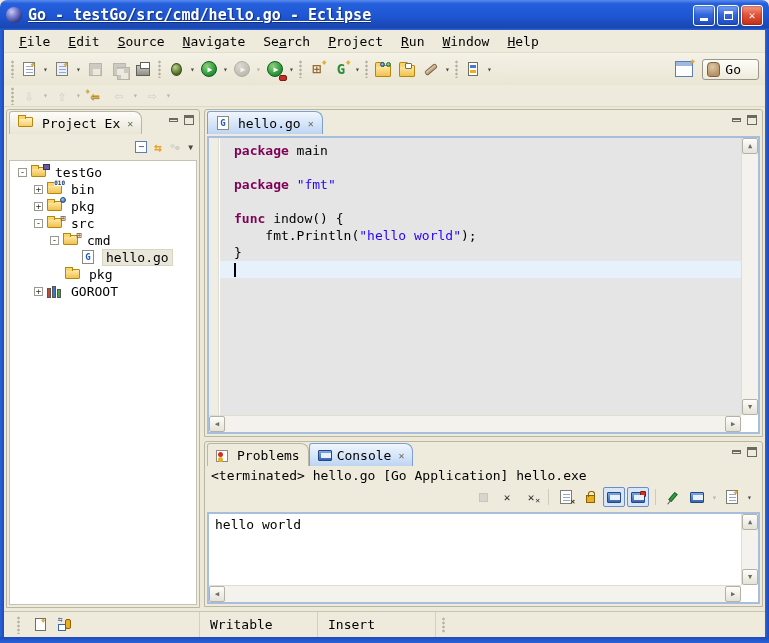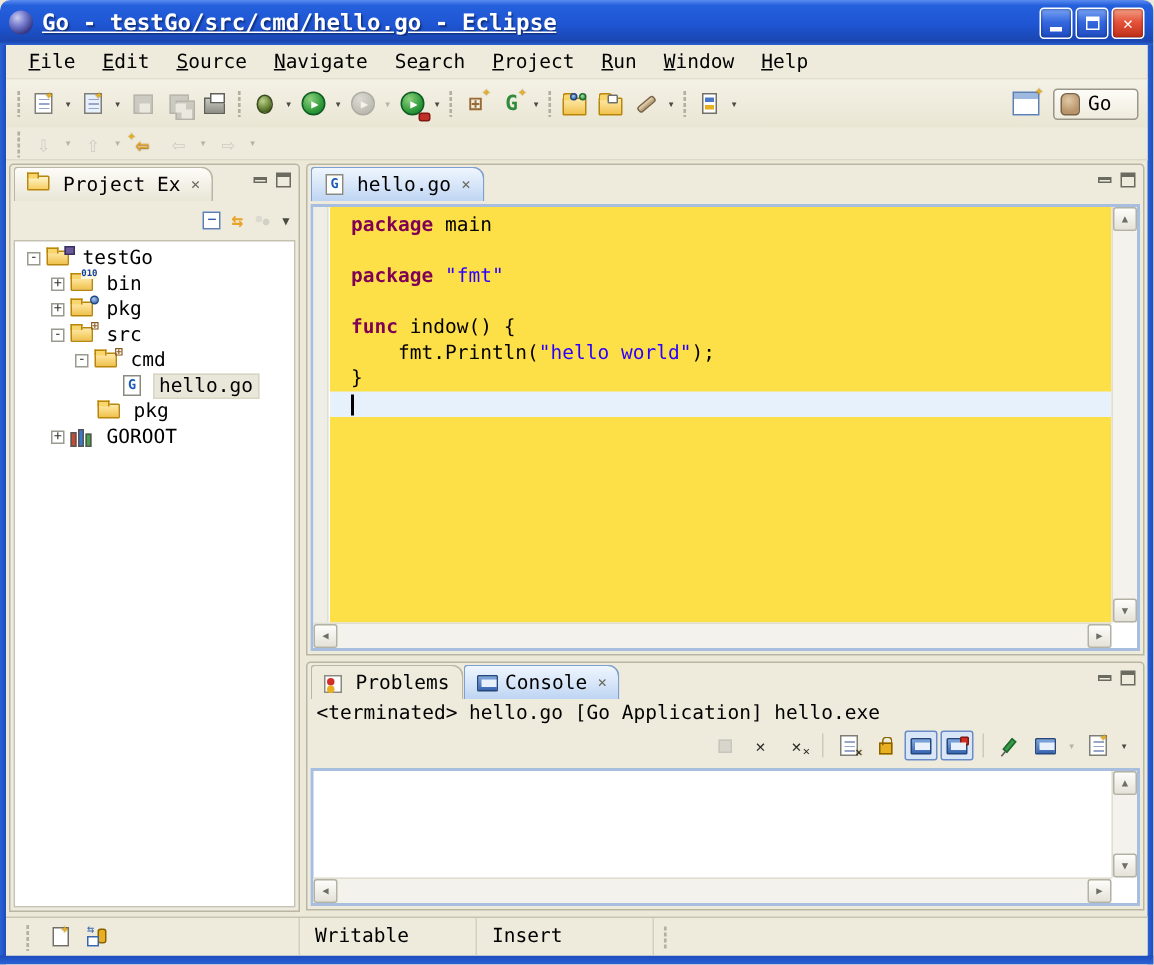--- a/index.html
+++ b/index.html
@@ -124,21 +124,21 @@
   .books i{ position:absolute; bottom:0; width:4px; display:block; border:1px solid #555;}
   .books i:nth-child(1){ left:0; height:10px; background:#C84830;}
   .books i:nth-child(2){ left:5px; height:12px; background:#3A78C8;}
   .books i:nth-child(3){ left:10px; height:9px; background:#4AA048;}
   .tlabel{ padding:0 3px;}
   .trow.selected .tlabel{ background:#E9E7DA; border:1px solid #D8D5C4;}
   
   #editor{ left:204px; top:109px; width:559px; height:328px;}
   #editor .content-border{ top:26px;}
   .gutter{ position:absolute; left:0; top:0; bottom:17px; width:10px; background:#EFEEE6; border-right:1px solid #E0DED0;}
-  .codearea{ position:absolute; left:11px; right:17px; top:0; bottom:17px; background:#fde047; overflow:hidden; padding-top:4px;}
+  .codearea{ position:absolute; left:11px; right:17px; top:0; bottom:17px; background:#e5e5e5; overflow:hidden; padding-top:4px;}
   .codeline{ height:17px; line-height:17px; white-space:pre; padding-left:14px;}
   .codeline.cur{ background:#E7F1FC; position:relative;}
   .caret{ position:absolute; left:14px; top:2px; width:2px; height:14px; background:#000;}
   .kw{ color:#7F0055; font-weight:bold;}
   .str{ color:#2A00FF;}
   .pl{ color:#000;}
   
   .vscroll{ position:absolute; right:0; top:0; bottom:17px; width:17px; background:#F3F2EC; border-left:1px solid #E0DED0;
     display:flex; flex-direction:column; justify-content:space-between;}
   .hscroll{ position:absolute; left:0; right:17px; bottom:0; height:17px; background:#F3F2EC; border-top:1px solid #E0DED0;
@@ -510,20 +510,21 @@
     <span class="tb-dd dis">▾</span>
     <span class="cbtn">
         <span class="doc-ico">
           <i class="lines"></i>
           <i class="sparkle sp-tr">✦</i>
         </span>
       </span>
     <span class="tb-dd">▾</span>
   </div>
   <div class="con-out">
+    <div class="con-text">hello world</div>
     <div class="vscroll" style="bottom:17px;">
       <span class="sbtn">▲</span>
       <span class="sbtn">▼</span>
     </div>
     <div class="hscroll">
       <span class="sbtn">◀</span>
       <span class="sbtn">▶</span>
     </div>
   </div>
 </div>

